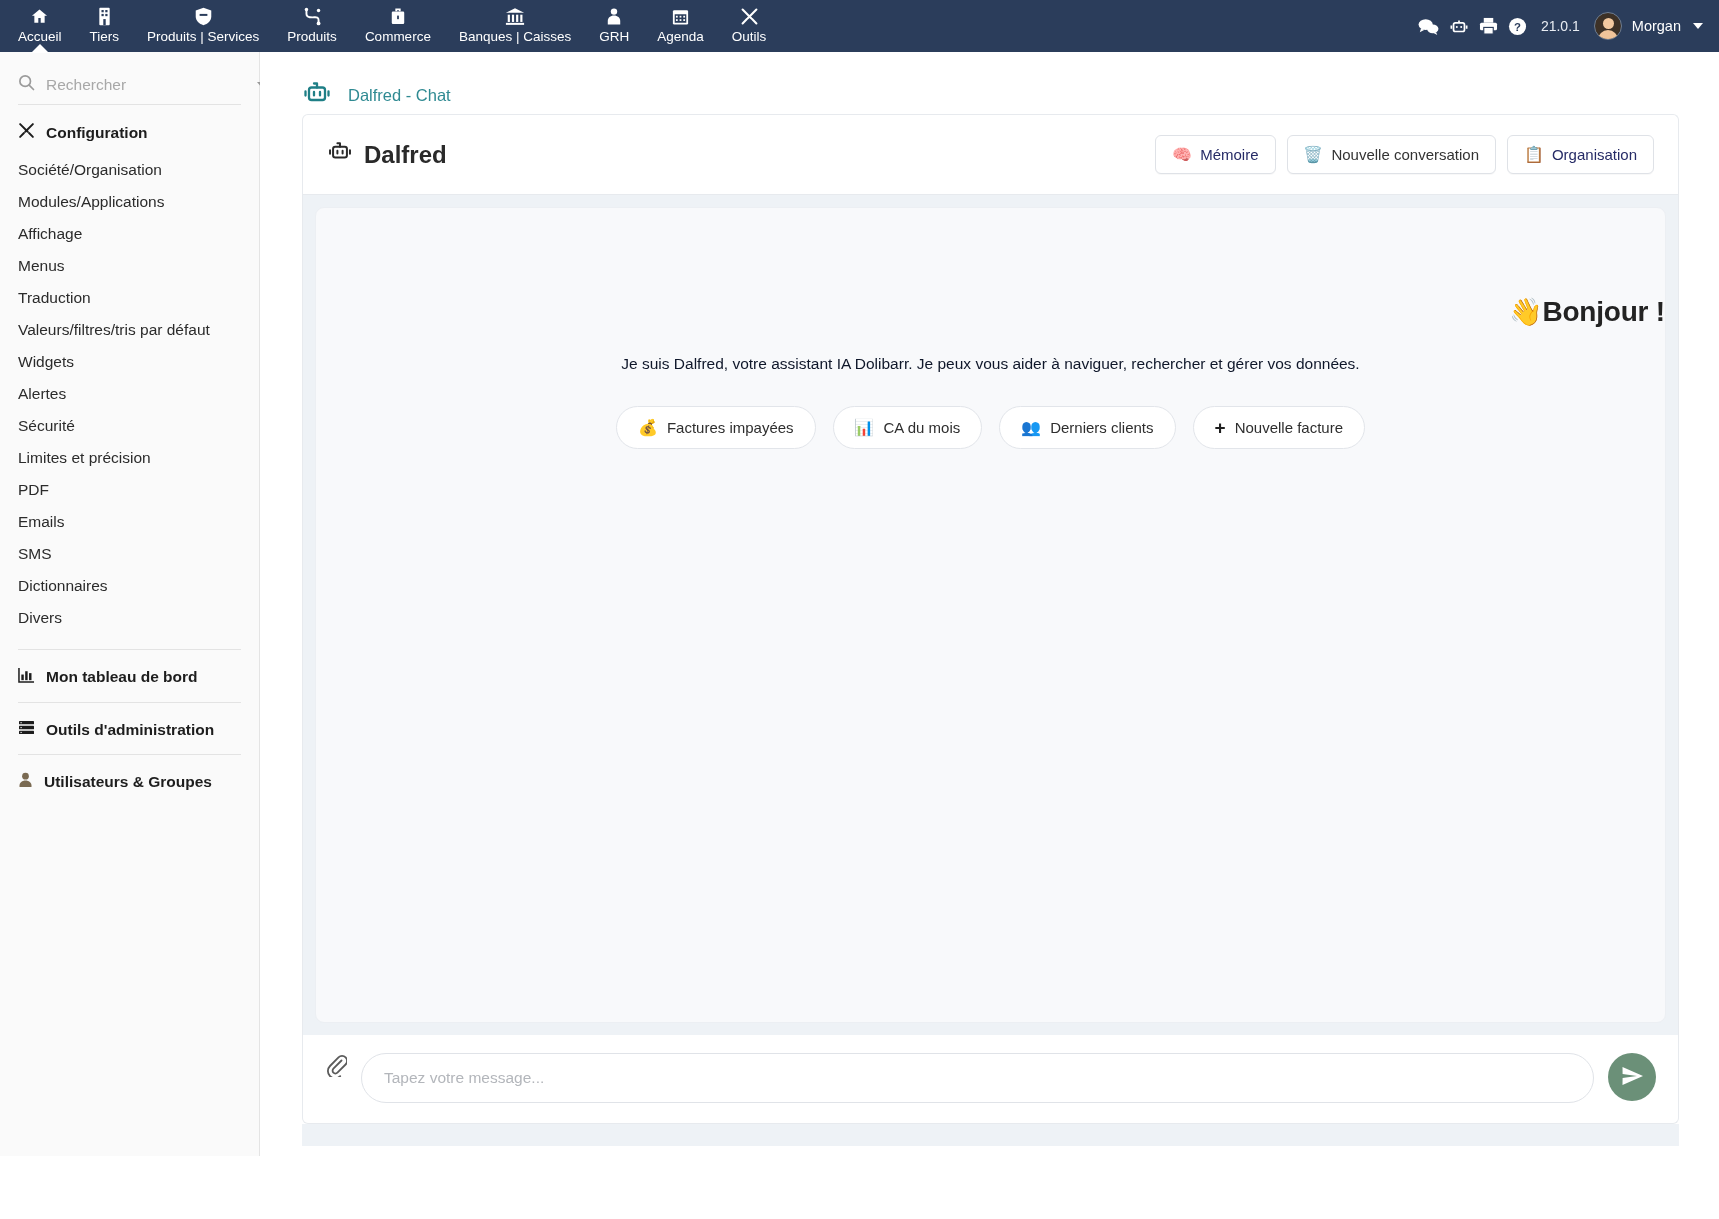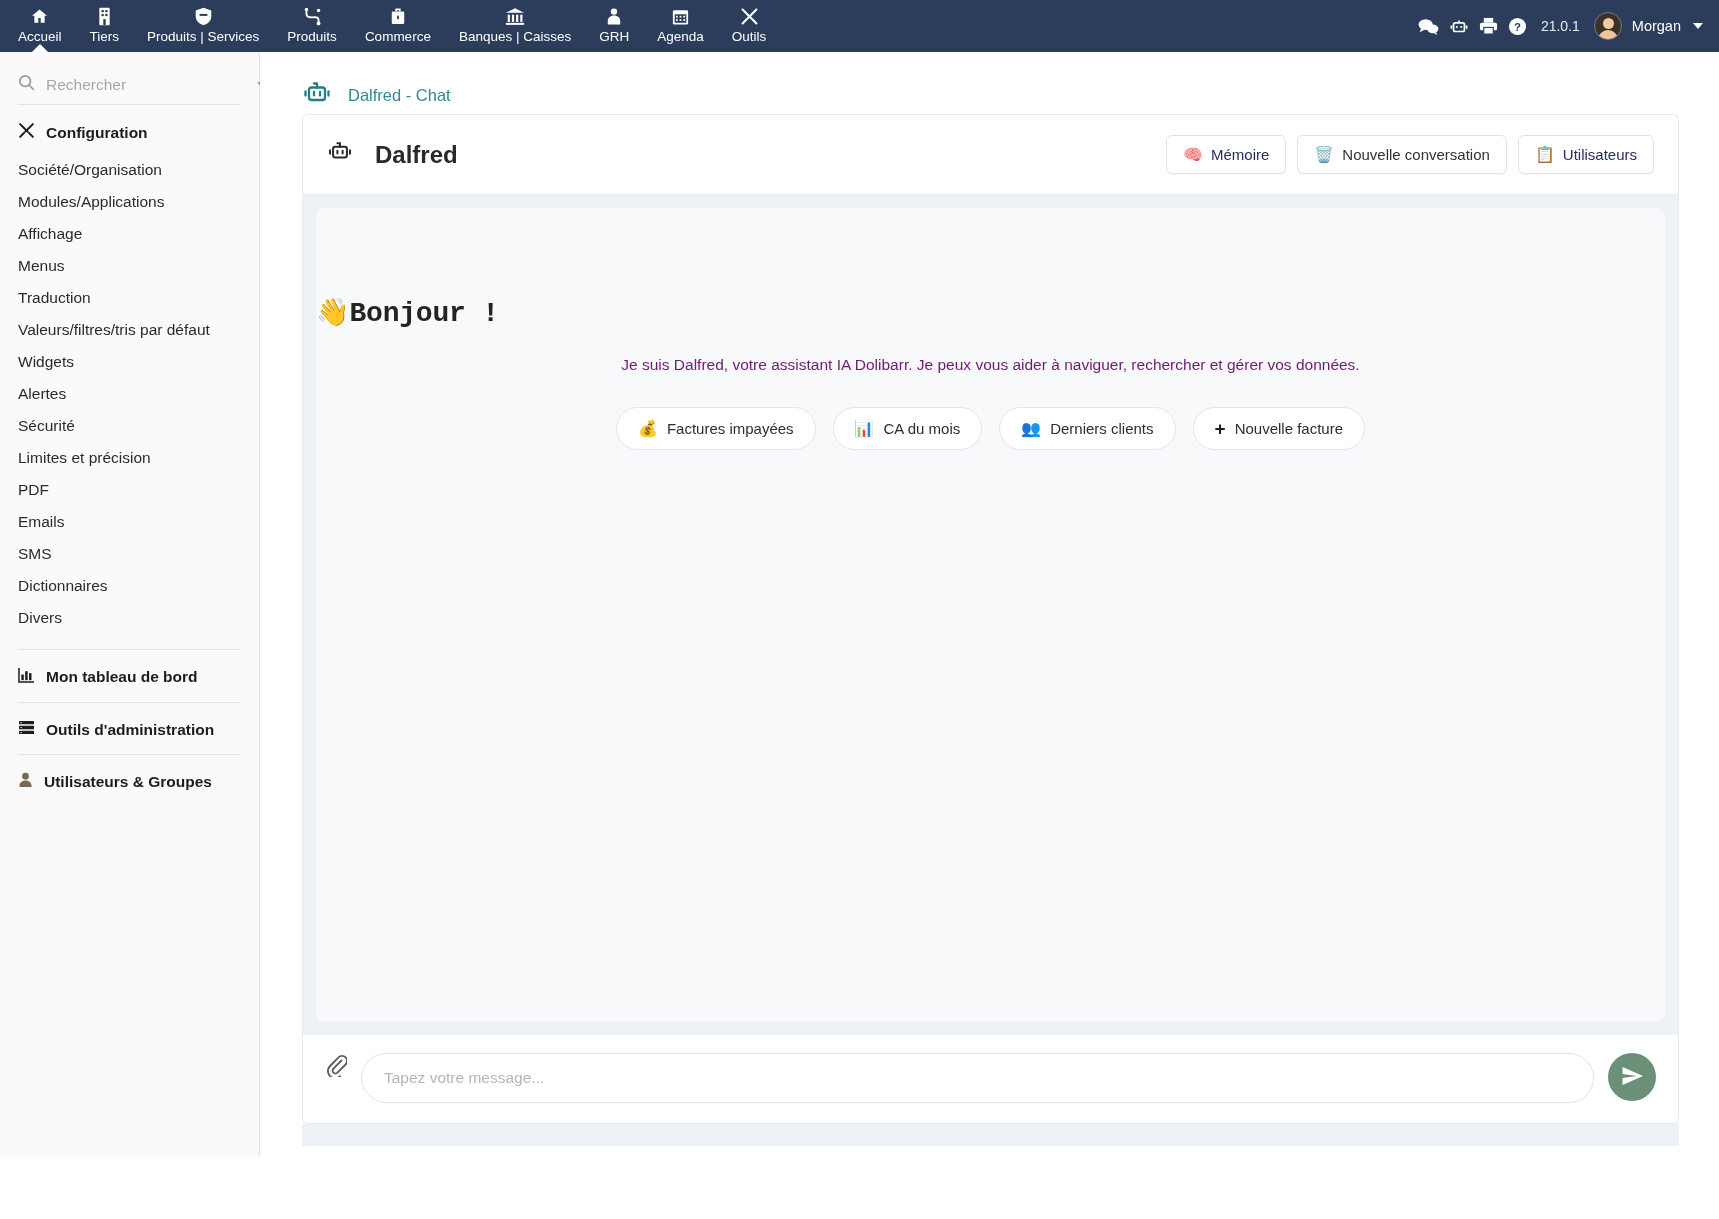--- a/index.html
+++ b/index.html
@@ -126,21 +126,21 @@
     border: 1px solid #e7eaee;
     border-radius: 6px 6px 0 0;
     border-bottom: none;
   }
   .page-head {
     display: flex; align-items: center;
     padding: 20px 24px 20px 24px;
     border-bottom: 1px solid #e7eaee;
   }
   .page-title {
-    display:flex; align-items:center; gap: 22px;
+    display:flex; align-items:center; gap: 11px;
     font-size: 24px; font-weight: bold; color: #2a2a2a;
   }
   .head-actions { margin-left: auto; display: flex; gap: 11px; }
   .hbtn {
     display: inline-flex; align-items: center; gap: 8px;
     background: #ffffff;
     border: 1px solid #dfe2e7;
     border-radius: 6px;
     padding: 10px 16px;
     font-size: 15px;
@@ -162,29 +162,28 @@
   }
   .chat-body {
     background: #f8f9fb;
     border: 1px solid #eceff3;
     border-radius: 9px;
     height: 100%;
     padding-top: 88px;
     overflow: hidden;
   }
   .greeting {
-    text-align: left;
+    text-align: right;
     font-size: 28px; font-weight: bold; color: #232323;
     letter-spacing: -0.2px;
-    font-family: Liberation Mono, monospace;
   }
   .greeting .wave { font-size: 27px; }
   .sub {
     text-align: center;
-    font-size: 15.5px; color: #701a75;
+    font-size: 15.5px; color: #0f172a;
     margin-top: 27px;
   }
   .chips {
     display: flex; justify-content: center; gap: 17px;
     margin-top: 33px;
   }
   .chip {
     display: inline-flex; align-items: center; gap: 9px;
     background: #ffffff;
     border: 1px solid #e2e5ea;
@@ -502,21 +501,21 @@
           <button class="hbtn navy">
             <span class="emo">🧠</span>
             <span>Mémoire</span>
           </button>
           <button class="hbtn">
             <span class="emo">🗑️</span>
             <span>Nouvelle conversation</span>
           </button>
           <button class="hbtn navy">
             <span class="emo">📋</span>
-            <span>Utilisateurs</span>
+            <span>Organisation</span>
           </button>
         </div>
       </div>
     </div>
 
     <div class="chat-area">
       <div class="chat-body">
         <div class="greeting">
           <span class="wave">👋</span><span>Bonjour !</span>
         </div>

